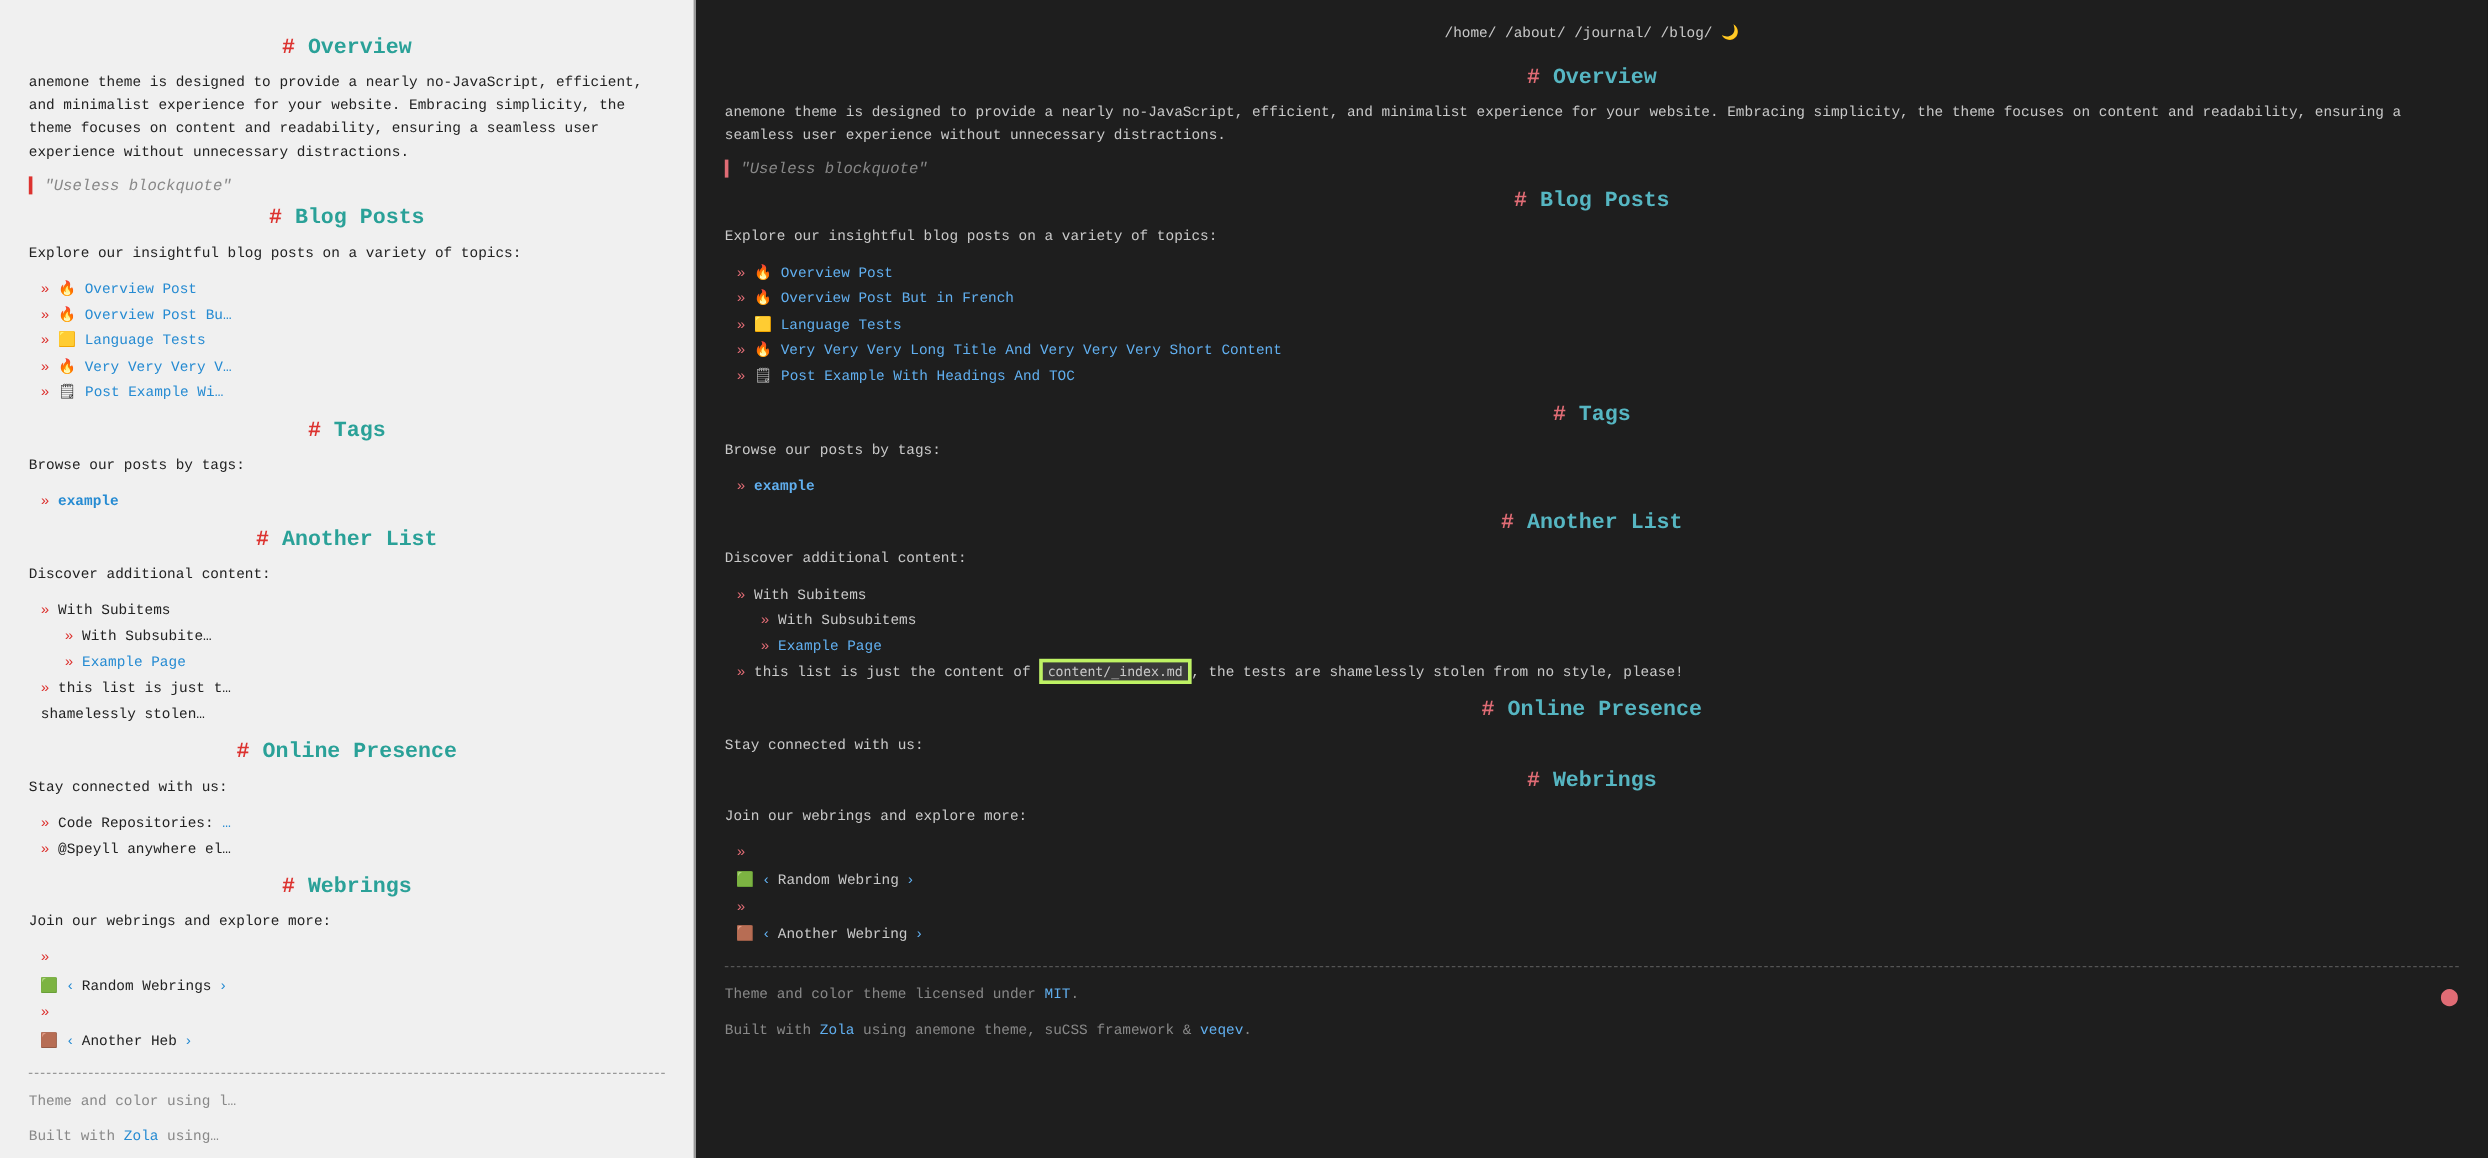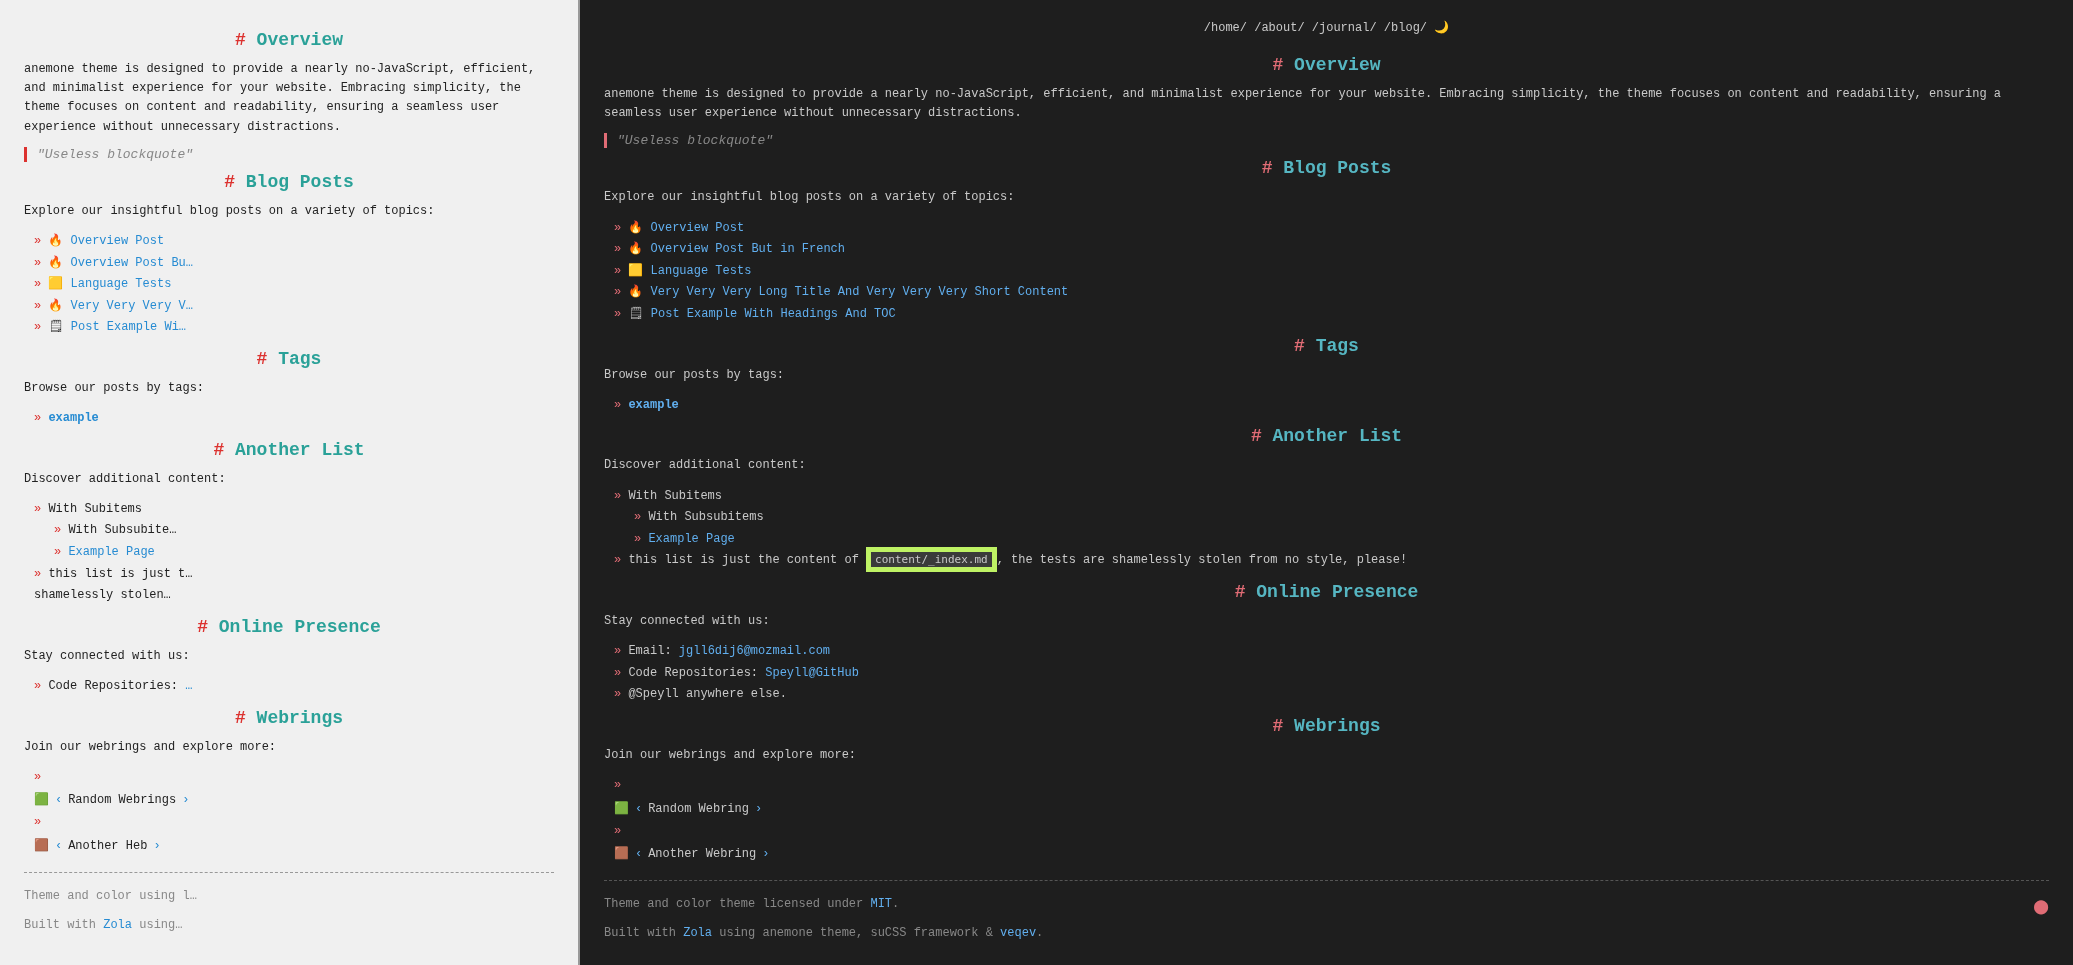--- a/index.html
+++ b/index.html
@@ -123,21 +123,21 @@
       color: #61afef;
       text-decoration: none;
       font-weight: bold;
     }
     .panel-light .tag-link {
       color: #268bd2;
     }
 
     code.inline-code {
       background: #3a3a3a;
-      border: 5px solid #bef264;
+      border: 3px solid #bef264;
       padding: 1px 4px;
       font-size: 11px;
       color: #c9c9c9;
     }
 
     .divider {
       border: none;
       border-top: 1px dashed #555;
       margin: 14px 0;
     }
@@ -212,20 +212,21 @@
         <li><a href="#">Example Page</a></li>
       </ul>
     </li>
     <li>this list is just t… <br>shamelessly stolen…</li>
   </ul>
 
   <h2 class="section-heading">Online Presence</h2>
   <p>Stay connected with us:</p>
   <ul class="content-list">
     <li>Code Repositories: <a href="#">…</a></li>
+    <li>@Speyll anywhere el…</li>
   </ul>
 
   <h2 class="section-heading">Webrings</h2>
   <p>Join our webrings and explore more:</p>
   <ul class="content-list">
     <li>
       <div class="webring-item">
         <span class="emoji">🟩</span>
         <a href="#">‹</a>
         <span>Random Webrings</span>
@@ -286,25 +287,20 @@
       <ul class="sub-list">
         <li>With Subsubitems</li>
         <li><a href="#">Example Page</a></li>
       </ul>
     </li>
     <li>this list is just the content of <code class="inline-code">content/_index.md</code>, the tests are shamelessly stolen from no style, please!</li>
   </ul>
 
   <h2 class="section-heading">Online Presence</h2>
   <p>Stay connected with us:</p>
-  <ul class="content-list">
-    <li>Email: <a href="#">jgll6dij6@mozmail.com</a></li>
-    <li>Code Repositories: <a href="#">Speyll@GitHub</a></li>
-    <li>@Speyll anywhere else.</li>
-  </ul>
 
   <h2 class="section-heading">Webrings</h2>
   <p>Join our webrings and explore more:</p>
   <ul class="content-list">
     <li>
       <div class="webring-item">
         <span class="emoji">🟩</span>
         <a href="#">‹</a>
         <span>Random Webring</span>
         <a href="#">›</a>

